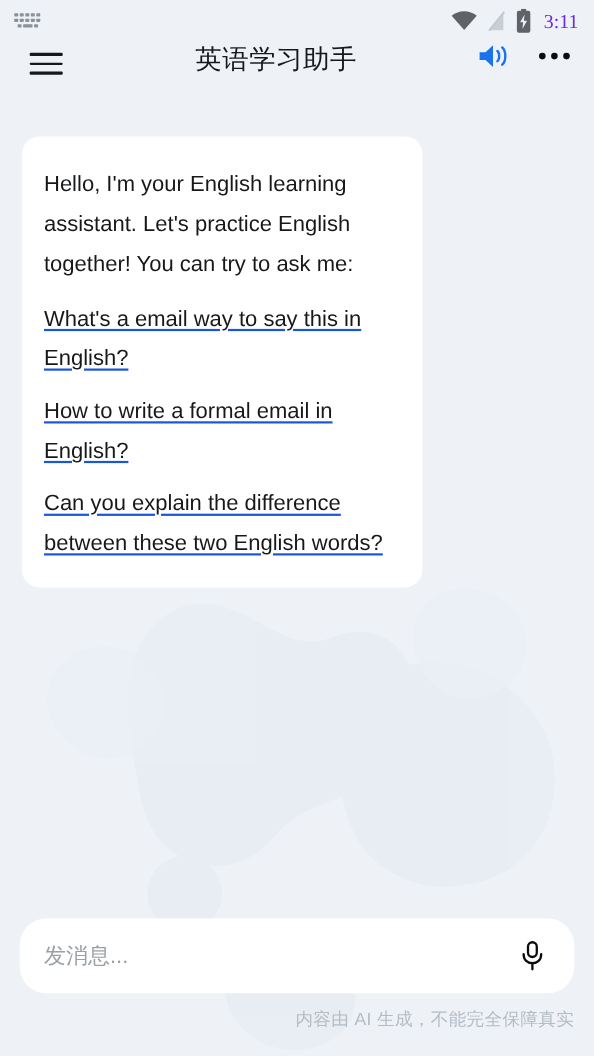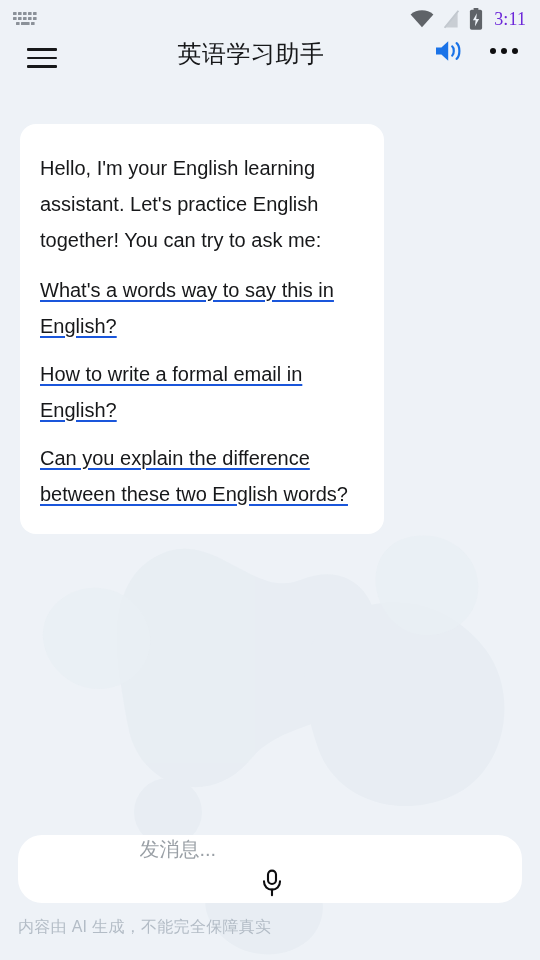--- a/index.html
+++ b/index.html
@@ -140,39 +140,38 @@
     z-index: 3;
     padding: 0 18px 10px 18px;
   }
   #input-bar {
     height: 68px;
     background: #ffffff;
     border-radius: 24px;
     display: flex;
     align-items: center;
     padding: 0 18px 0 22px;
-    flex-direction: column;
   }
   #msg-input {
     flex: 1 1 auto;
     border: none;
     outline: none;
     background: transparent;
     font-family: "Liberation Sans", "DejaVu Sans", sans-serif;
     font-size: 20px;
     color: #17181a;
   }
   #msg-input::placeholder { color: #9aa0a6; }
   #mic-btn {
     width: 40px; height: 40px;
     display: flex; align-items: center; justify-content: center;
     cursor: pointer;
   }
   #disclaimer {
-    text-align: left;
+    text-align: right;
     font-size: 16px;
     color: #b3bcc6;
     padding: 14px 0 12px 0;
     letter-spacing: .3px;
   }
 </style>
 </head>
 <body>
 
 <svg id="bg-decor" width="540" height="960" viewBox="0 0 540 960" aria-hidden="true">
@@ -260,21 +259,21 @@
       <i></i>
       <i></i>
     </div>
   </div>
 </div>
 
 <div id="chat-area">
   <div id="bot-card">
     <div id="greeting">Hello, I'm your English learning assistant. Let's practice English together! You can try to ask me:</div>
 
-    <span class="suggestion">What's a words way to say this in English?</span>
+    <span class="suggestion">What's a email way to say this in English?</span>
     <span class="suggestion">How to write a formal email in English?</span>
     <span class="suggestion">Can you explain the difference between these two English words?</span>
   </div>
 </div>
 
 <div id="composer">
   <div id="input-bar">
     <input id="msg-input" type="text" placeholder="发消息..." style="">
     <div id="mic-btn">
       <svg width="26" height="30" viewBox="0 0 26 30">

